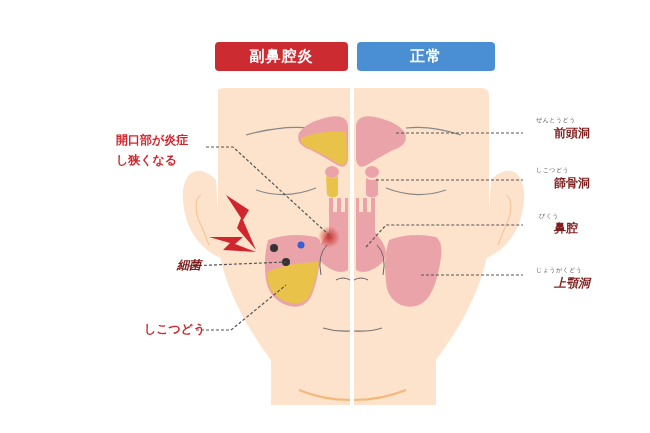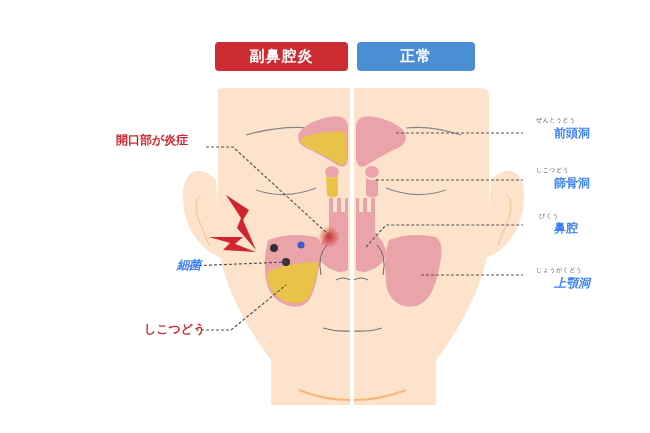--- a/index.html
+++ b/index.html
@@ -1,23 +1,23 @@
 <!DOCTYPE html>
 <html><head>
 <meta charset="utf-8">
 <style>
   html, body { margin: 0; padding: 0; background: #ffffff; }
   body { width: 650px; height: 433px; position: relative; overflow: hidden; font-family: "DejaVu Sans", sans-serif; }
   .stage { position: absolute; left: 11px; top: 0; width: 650px; height: 433px; }
   .hdr { position: absolute; top: 42px; height: 29px; border-radius: 4px; color: #fff; font-weight: bold; font-size: 15px; display: flex; align-items: center; justify-content: center; letter-spacing: 1px; }
   .hdr.left { left: 204px; width: 133px; }
-  .hdr.right { left: 346px; width: 118px; }
+  .hdr.right { left: 346px; width: 138px; }
   .lbl { position: absolute; font-weight: bold; font-size: 12px; line-height: 17px; white-space: nowrap; margin-left: 21px; }
   .lbl.red { color: #d0252d; }
-  .lbl.gray { color: #3b82f6; font-size: 12px; }
+  .lbl.gray { color: #7f1d1d; font-size: 12px; }
   .ruby { position: absolute; font-size: 6px; color: #555; white-space: nowrap; letter-spacing: 0.5px; }
   .multiline { line-height: 20px; }
 </style>
 </head>
 <body>
 
 <div class="stage">
 
   <svg width="650" height="433" viewBox="0 0 650 433" style="position:absolute;left:0;top:0;">
 
@@ -89,20 +89,21 @@
       <path d="M355,247 L375,225 L512,225"></path>
       <path d="M410,275 L512,275"></path>
     </g>
   </svg>
 
   <div class="hdr left" style="background:#cc2b31;">副鼻腔炎</div>
   <div class="hdr right" style="background:#4a8fd4;">正常</div>
 
   <div class="lbl red multiline" style="left:84px;top:130px;">
     <div>開口部が炎症</div>
+    <div>し狭くなる</div>
   </div>
   <div class="lbl gray" style="left:145px;top:257px;font-style:italic;">細菌</div>
   <div class="lbl red" style="left:112px;top:321px;">しこつどう</div>
 
   <div class="ruby" style="left:525px;top:116px;">ぜんとうどう</div>
   <div class="lbl gray" style="left:522px;top:125px;">前頭洞</div>
 
   <div class="ruby" style="left:525px;top:166px;">しこつどう</div>
   <div class="lbl gray" style="left:522px;top:175px;">篩骨洞</div>
 

